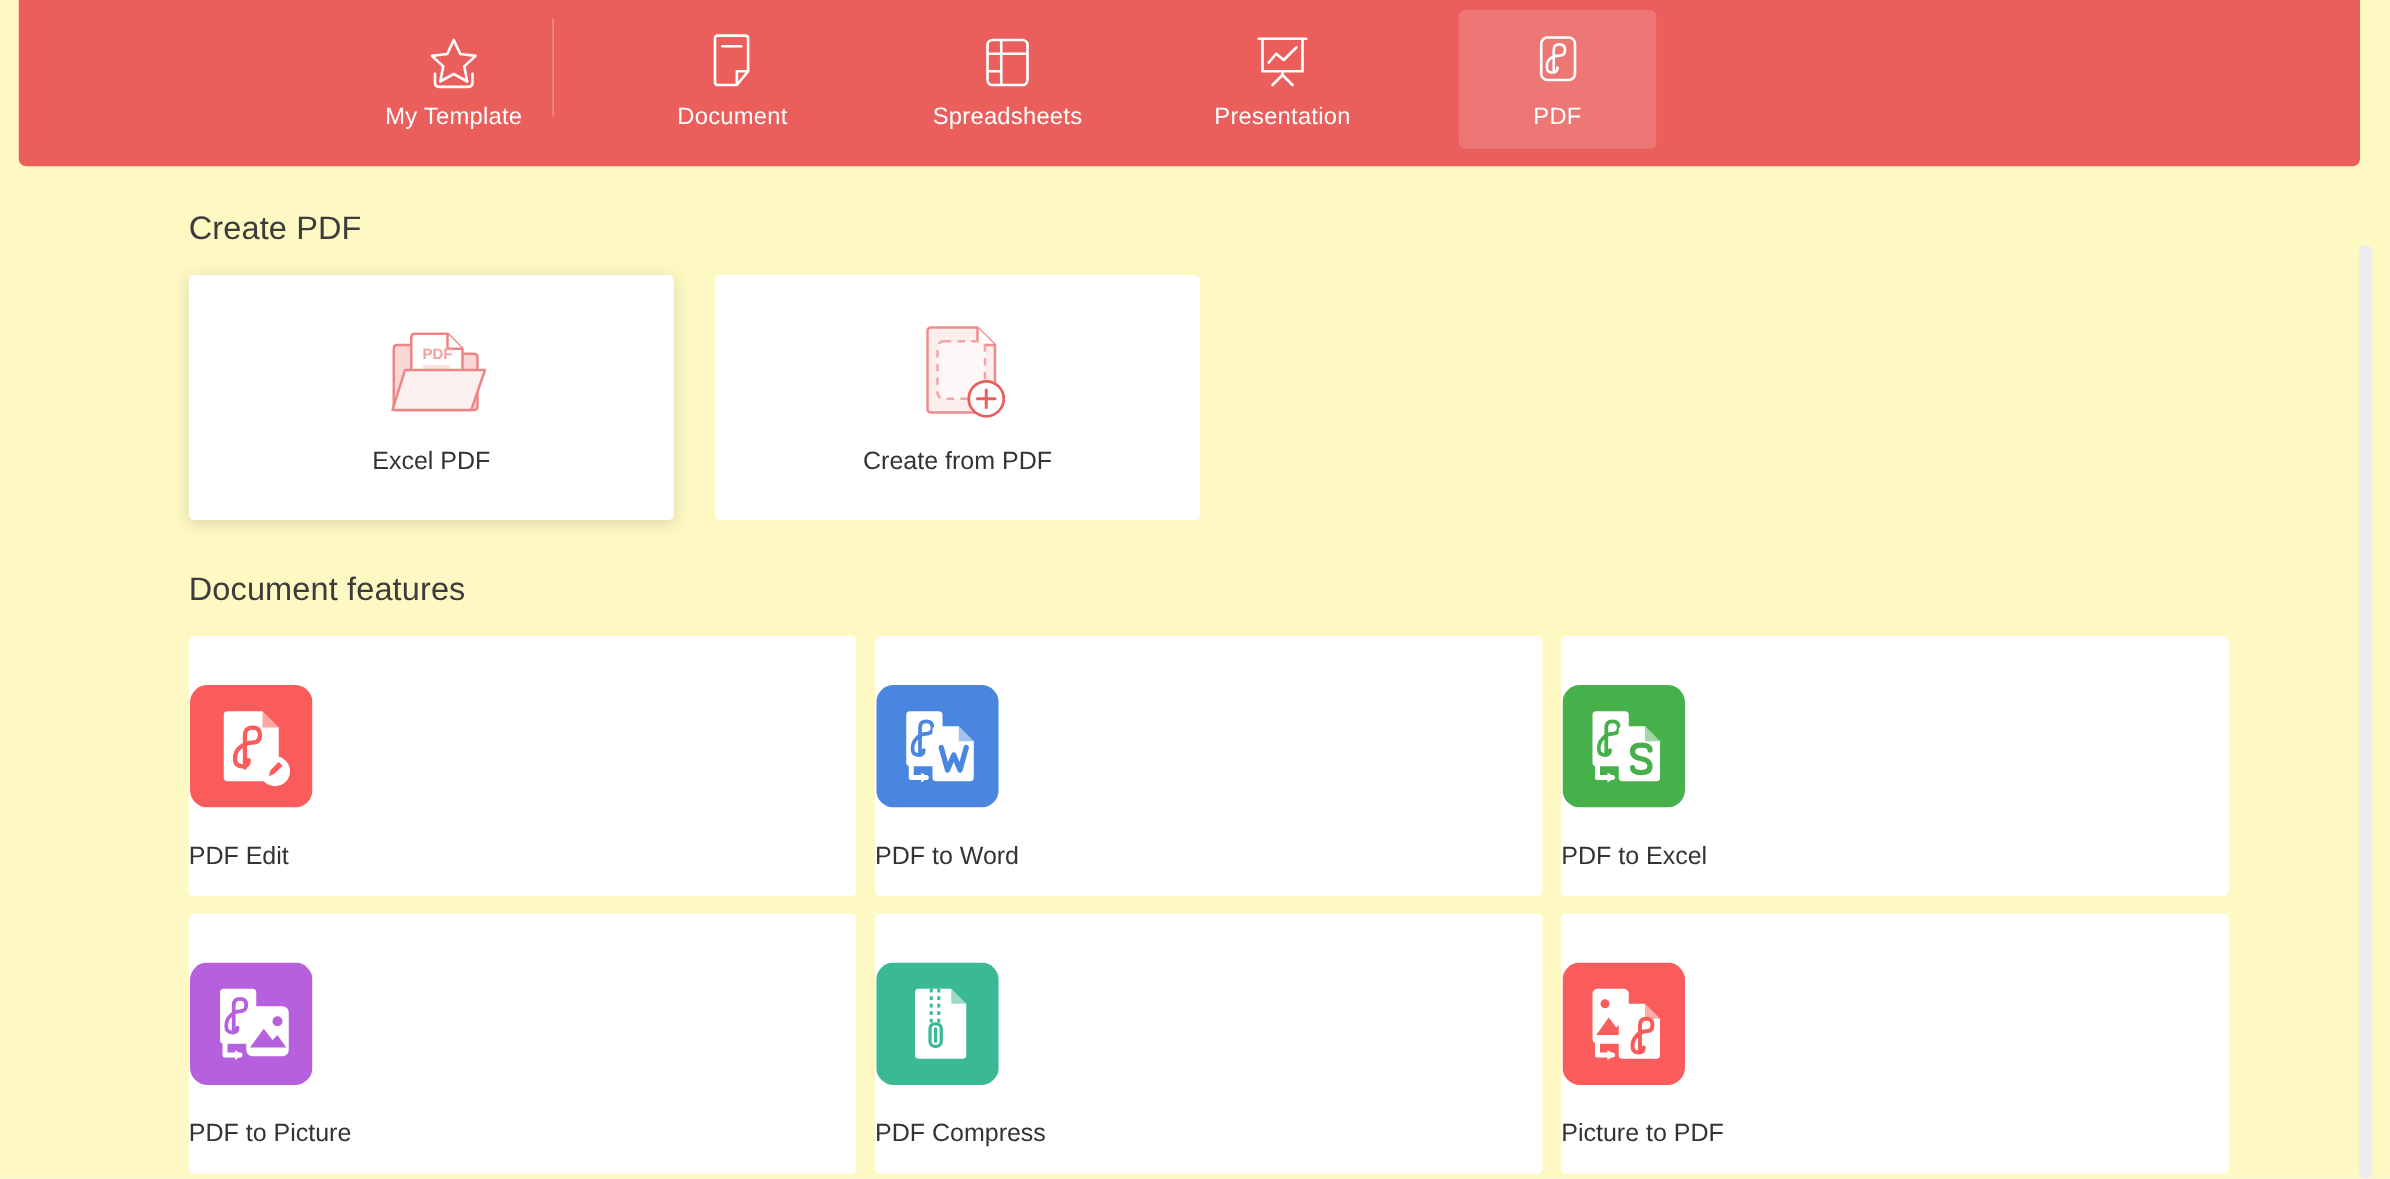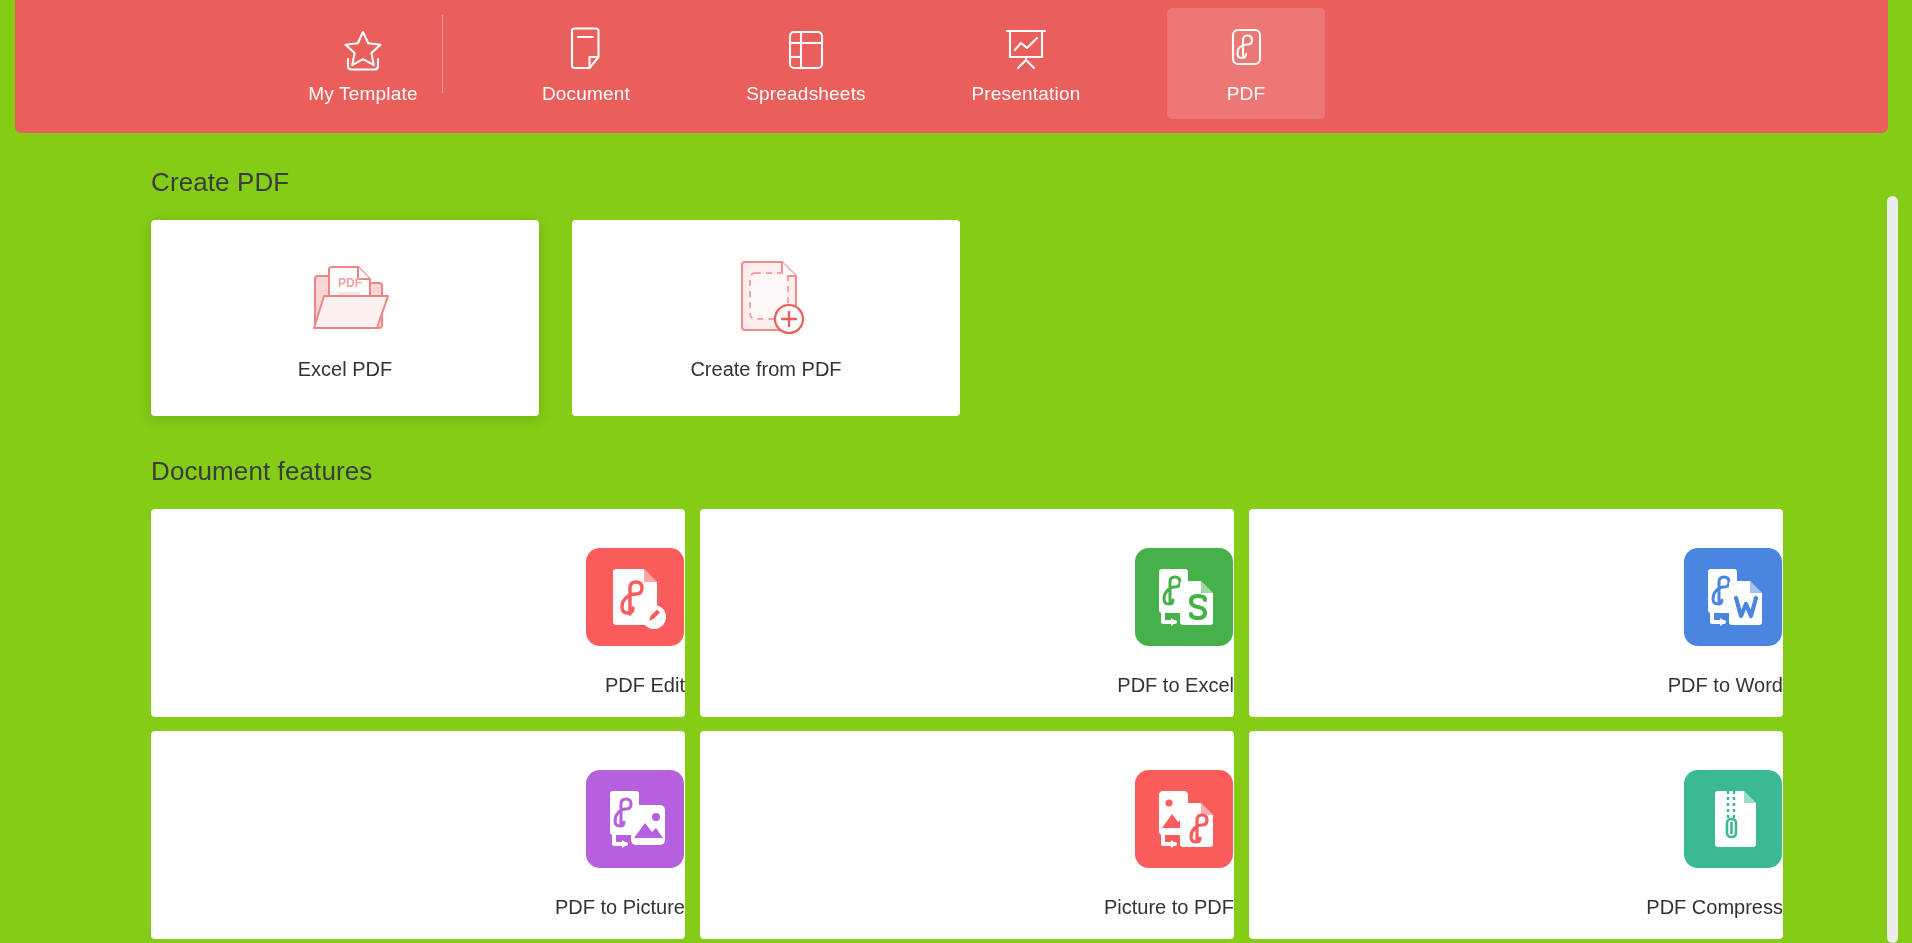--- a/index.html
+++ b/index.html
@@ -2,21 +2,21 @@
 <html><head>
 <meta charset="utf-8">
 <style>
   * { box-sizing: border-box; margin: 0; padding: 0; }
   html, body {
     width: 1912px; height: 943px;
     background: #f6f6f6;
     font-family: "Liberation Sans", sans-serif;
     overflow: hidden;
   }
-  #app { position: relative; width: 1912px; height: 943px; background: #84cc16; }
+  #app { position: relative; width: 1912px; height: 943px; background: #fef9c3; }
 
   
   .topbar {
     position: absolute; left: 15px; top: 0; width: 1873px; height: 133px;
     background: #ea5e5b;
     border-bottom-left-radius: 6px; border-bottom-right-radius: 6px;
     display: flex; align-items: stretch; padding-left: 269px;
   }
   .navitem {
     position: relative;
@@ -57,21 +57,21 @@
   .create-card.hovered { box-shadow: 0 3px 14px rgba(0,0,0,0.14); }
   .create-card .cicon { height: 110px; display: flex; align-items: center; justify-content: center; }
   .create-card .clabel { color: #333333; font-size: 20px; margin-top: 4px; }
 
   .feat-grid {
     margin-left: 135px; margin-top: 22px;
     display: flex; flex-wrap: wrap; width: 1675px; gap: 14px 15px;
   }
   .feat-card {
     width: 534px; height: 208px; background: #ffffff; border-radius: 4px;
-    display: flex; flex-direction: column; align-items: flex-end; justify-content: flex-start;
+    display: flex; flex-direction: column; align-items: flex-start; justify-content: flex-start;
     padding-top: 38px; cursor: pointer;
   }
   .feat-card .ficon { width: 100px; height: 100px; display:flex; align-items:center; justify-content:center; }
   .feat-card .flabel { color: #333333; font-size: 20px; margin-top: 27px; }
 
   
   .scroll-track {
     position: absolute; right: 14px; top: 196px; width: 11px; height: 747px;
     background: #ececec; border-radius: 6px;
   }
@@ -203,94 +203,94 @@
             <circle cx="68" cy="69" r="12" fill="#ffffff"></circle>
             <path d="M63 73 L64.5 68 L71 61.5 L74 64.5 L67.5 71 Z" fill="#fa5c5c"></path>
           </svg>
         </span>
         <span class="flabel">PDF Edit</span>
       </div>
 
       <div class="feat-card">
         <span class="ficon">
           <svg width="98" height="98" viewBox="0 0 98 98">
+            <rect width="98" height="98" rx="14" fill="#4a86e0"></rect>
+            <path d="M24 24 Q24 21 27 21 L50 21 Q53 21 53 24 L53 62 Q53 65 50 65 L27 65 Q24 65 24 62 Z" fill="#ffffff"></path>
+            <path d="M35 56 L35 34 Q35 29 40 29 Q45 29 45 34 Q45 39 40 39 Q35 39 32 43 Q29 46 29 51 Q29 56 34 56 Q38 56 38 52" fill="none" stroke="#4a86e0" stroke-width="3" stroke-linecap="round" stroke-linejoin="round"></path>
+            <path d="M28 64 L28 74 L40 74" fill="none" stroke="#ffffff" stroke-width="4" stroke-linecap="round" stroke-linejoin="round"></path>
+            <path d="M36 70 L42 74 L36 78 Z" fill="#ffffff"></path>
+            <path d="M45 36 Q45 33 48 33 L66 33 L78 45 L78 74 Q78 77 75 77 L48 77 Q45 77 45 74 Z" fill="#ffffff"></path>
+            <path d="M66 33 L66 45 L78 45" fill="#4a86e0" opacity=".5"></path>
+            <path d="M52 50 L57 68 L62 56 L67 68 L72 50" fill="none" stroke="#4a86e0" stroke-width="4.2" stroke-linecap="round" stroke-linejoin="round"></path>
+          </svg>
+        </span>
+        <span class="flabel">PDF to Word</span>
+      </div>
+
+      <div class="feat-card">
+        <span class="ficon">
+          <svg width="98" height="98" viewBox="0 0 98 98">
             <rect width="98" height="98" rx="14" fill="#46b14b"></rect>
             <path d="M24 24 Q24 21 27 21 L50 21 Q53 21 53 24 L53 62 Q53 65 50 65 L27 65 Q24 65 24 62 Z" fill="#ffffff"></path>
             <path d="M35 56 L35 34 Q35 29 40 29 Q45 29 45 34 Q45 39 40 39 Q35 39 32 43 Q29 46 29 51 Q29 56 34 56 Q38 56 38 52" fill="none" stroke="#46b14b" stroke-width="3" stroke-linecap="round" stroke-linejoin="round"></path>
             <path d="M28 64 L28 74 L40 74" fill="none" stroke="#ffffff" stroke-width="4" stroke-linecap="round" stroke-linejoin="round"></path>
             <path d="M36 70 L42 74 L36 78 Z" fill="#ffffff"></path>
             <path d="M45 36 Q45 33 48 33 L66 33 L78 45 L78 74 Q78 77 75 77 L48 77 Q45 77 45 74 Z" fill="#ffffff"></path>
             <path d="M66 33 L66 45 L78 45" fill="#46b14b" opacity=".5"></path>
             <path d="M70 52 Q70 48 63 48 Q56 48 56 53 Q56 58 63 59 Q70 60 70 65 Q70 70 63 70 Q56 70 56 66" fill="none" stroke="#46b14b" stroke-width="4.2" stroke-linecap="round"></path>
           </svg>
         </span>
         <span class="flabel">PDF to Excel</span>
       </div>
 
       <div class="feat-card">
         <span class="ficon">
           <svg width="98" height="98" viewBox="0 0 98 98">
-            <rect width="98" height="98" rx="14" fill="#4a86e0"></rect>
-            <path d="M24 24 Q24 21 27 21 L50 21 Q53 21 53 24 L53 62 Q53 65 50 65 L27 65 Q24 65 24 62 Z" fill="#ffffff"></path>
-            <path d="M35 56 L35 34 Q35 29 40 29 Q45 29 45 34 Q45 39 40 39 Q35 39 32 43 Q29 46 29 51 Q29 56 34 56 Q38 56 38 52" fill="none" stroke="#4a86e0" stroke-width="3" stroke-linecap="round" stroke-linejoin="round"></path>
-            <path d="M28 64 L28 74 L40 74" fill="none" stroke="#ffffff" stroke-width="4" stroke-linecap="round" stroke-linejoin="round"></path>
-            <path d="M36 70 L42 74 L36 78 Z" fill="#ffffff"></path>
-            <path d="M45 36 Q45 33 48 33 L66 33 L78 45 L78 74 Q78 77 75 77 L48 77 Q45 77 45 74 Z" fill="#ffffff"></path>
-            <path d="M66 33 L66 45 L78 45" fill="#4a86e0" opacity=".5"></path>
-            <path d="M52 50 L57 68 L62 56 L67 68 L72 50" fill="none" stroke="#4a86e0" stroke-width="4.2" stroke-linecap="round" stroke-linejoin="round"></path>
-          </svg>
-        </span>
-        <span class="flabel">PDF to Word</span>
-      </div>
-
-      <div class="feat-card">
-        <span class="ficon">
-          <svg width="98" height="98" viewBox="0 0 98 98">
             <rect width="98" height="98" rx="14" fill="#b760dd"></rect>
             <path d="M24 24 Q24 21 27 21 L50 21 Q53 21 53 24 L53 62 Q53 65 50 65 L27 65 Q24 65 24 62 Z" fill="#ffffff"></path>
             <path d="M35 56 L35 34 Q35 29 40 29 Q45 29 45 34 Q45 39 40 39 Q35 39 32 43 Q29 46 29 51 Q29 56 34 56 Q38 56 38 52" fill="none" stroke="#b760dd" stroke-width="3" stroke-linecap="round" stroke-linejoin="round"></path>
             <path d="M28 64 L28 74 L40 74" fill="none" stroke="#ffffff" stroke-width="4" stroke-linecap="round" stroke-linejoin="round"></path>
             <path d="M36 70 L42 74 L36 78 Z" fill="#ffffff"></path>
             <rect x="45" y="35" width="34" height="40" rx="5" fill="#ffffff"></rect>
             <circle cx="70" cy="47" r="4" fill="#b760dd"></circle>
             <path d="M48 68 L59 53 L66 62 L70 58 L77 68 Z" fill="#b760dd"></path>
           </svg>
         </span>
         <span class="flabel">PDF to Picture</span>
-      </div>
-
-      <div class="feat-card">
-        <span class="ficon">
-          <svg width="98" height="98" viewBox="0 0 98 98">
-            <rect width="98" height="98" rx="14" fill="#fa5c5c"></rect>
-            <rect x="24" y="21" width="29" height="44" rx="4" fill="#ffffff"></rect>
-            <circle cx="34" cy="33" r="3.6" fill="#fa5c5c"></circle>
-            <path d="M27 58 L37 44 L43 52 L47 48 L52 58 Z" fill="#fa5c5c"></path>
-            <path d="M28 64 L28 74 L40 74" fill="none" stroke="#ffffff" stroke-width="4" stroke-linecap="round" stroke-linejoin="round"></path>
-            <path d="M36 70 L42 74 L36 78 Z" fill="#ffffff"></path>
-            <path d="M45 36 Q45 33 48 33 L66 33 L78 45 L78 74 Q78 77 75 77 L48 77 Q45 77 45 74 Z" fill="#ffffff"></path>
-            <path d="M66 33 L66 45 L78 45" fill="#fa5c5c" opacity=".5"></path>
-            <path d="M62 70 L62 50 Q62 45 67 45 Q72 45 72 50 Q72 55 67 55 Q62 55 59 59 Q56 62 56 67 Q56 72 61 72 Q65 72 65 68" fill="none" stroke="#fa5c5c" stroke-width="3.2" stroke-linecap="round" stroke-linejoin="round"></path>
-          </svg>
-        </span>
-        <span class="flabel">Picture to PDF</span>
       </div>
 
       <div class="feat-card">
         <span class="ficon">
           <svg width="98" height="98" viewBox="0 0 98 98">
             <rect width="98" height="98" rx="14" fill="#3bb894"></rect>
             <path d="M31 24 Q31 21 34 21 L60 21 L72 33 L72 74 Q72 77 69 77 L34 77 Q31 77 31 74 Z" fill="#ffffff"></path>
             <path d="M60 21 L60 33 L72 33" fill="#3bb894" opacity=".5"></path>
             <line x1="44" y1="21" x2="44" y2="50" stroke="#3bb894" stroke-width="2.4" stroke-dasharray="3 3"></line>
             <line x1="50" y1="21" x2="50" y2="50" stroke="#3bb894" stroke-width="2.4" stroke-dasharray="3 3"></line>
             <rect x="43" y="49" width="9" height="18" rx="4" fill="none" stroke="#3bb894" stroke-width="2.6"></rect>
             <line x1="47.5" y1="53" x2="47.5" y2="63" stroke="#3bb894" stroke-width="2.6" stroke-linecap="round"></line>
           </svg>
         </span>
         <span class="flabel">PDF Compress</span>
       </div>
 
+      <div class="feat-card">
+        <span class="ficon">
+          <svg width="98" height="98" viewBox="0 0 98 98">
+            <rect width="98" height="98" rx="14" fill="#fa5c5c"></rect>
+            <rect x="24" y="21" width="29" height="44" rx="4" fill="#ffffff"></rect>
+            <circle cx="34" cy="33" r="3.6" fill="#fa5c5c"></circle>
+            <path d="M27 58 L37 44 L43 52 L47 48 L52 58 Z" fill="#fa5c5c"></path>
+            <path d="M28 64 L28 74 L40 74" fill="none" stroke="#ffffff" stroke-width="4" stroke-linecap="round" stroke-linejoin="round"></path>
+            <path d="M36 70 L42 74 L36 78 Z" fill="#ffffff"></path>
+            <path d="M45 36 Q45 33 48 33 L66 33 L78 45 L78 74 Q78 77 75 77 L48 77 Q45 77 45 74 Z" fill="#ffffff"></path>
+            <path d="M66 33 L66 45 L78 45" fill="#fa5c5c" opacity=".5"></path>
+            <path d="M62 70 L62 50 Q62 45 67 45 Q72 45 72 50 Q72 55 67 55 Q62 55 59 59 Q56 62 56 67 Q56 72 61 72 Q65 72 65 68" fill="none" stroke="#fa5c5c" stroke-width="3.2" stroke-linecap="round" stroke-linejoin="round"></path>
+          </svg>
+        </span>
+        <span class="flabel">Picture to PDF</span>
+      </div>
+
     </div>
   </div>
 
   <div class="scroll-track"></div>
 </div>
 
 </body></html>

